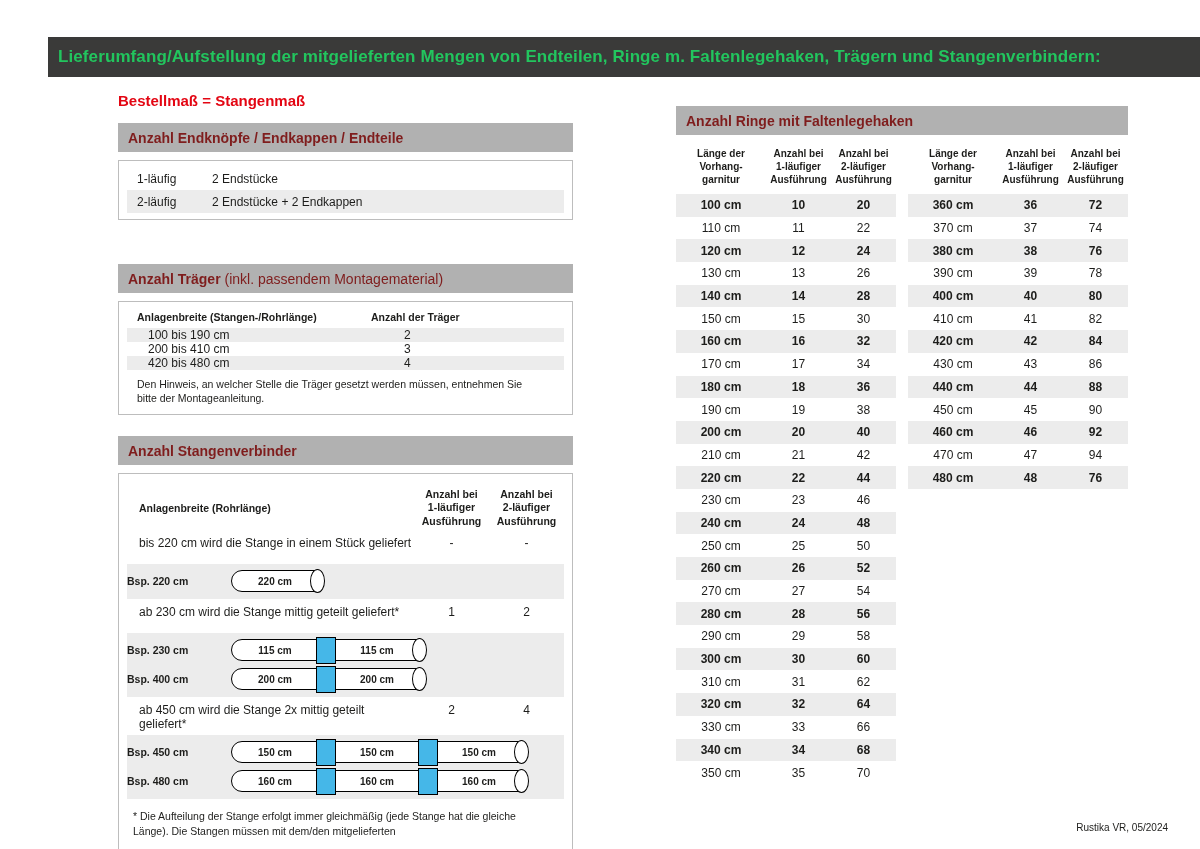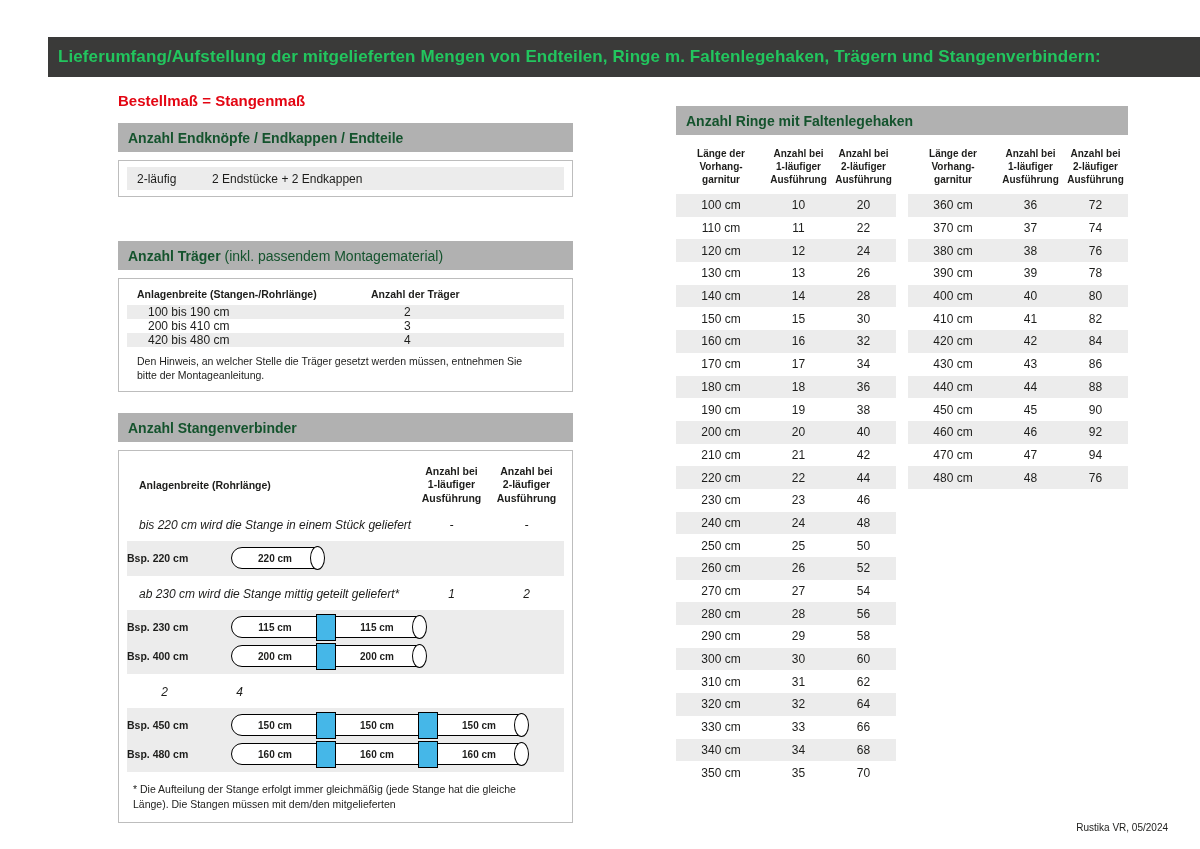--- a/index.html
+++ b/index.html
@@ -23,21 +23,21 @@
 
   
   .left-col  { position:absolute; left:118px; top:92px;  width:455px; }
   .right-col { position:absolute; left:676px; top:106px; width:452px; }
 
   .red-note { color:#e30613; font-weight:bold; font-size:15px; height:16px; }
 
   .section-bar {
     background:#b1b1b1; height:29px;
     display:flex; align-items:center; padding-left:10px;
-    font-size:14px; font-weight:bold; color:#14532d;
+    font-size:14px; font-weight:bold; color:#7f1d1d;
   }
   .section-bar .normal { font-weight:normal; white-space:pre; }
 
   .box {
     border:1px solid #bdbdbd; background:#fff;
     margin-top:8px; padding:6px 8px;
   }
 
   
   .bar-1 { margin-top:15px; }
@@ -56,21 +56,21 @@
   .t-row .c2 { width:193px; padding-left:33px; }
   .box-note { font-size:10.5px; line-height:1.35; padding:7px 10px 3px 10px; max-width:410px; }
 
   
   .bar-3 { margin-top:21px; }
   .v-head { display:flex; padding:8px 0 2px 0; font-size:10.5px; font-weight:bold; }
   .v-head .vh1 { flex:1; padding-left:12px; align-self:center; }
   .v-head .vhc { width:75px; text-align:center; white-space:pre-line; line-height:1.25; }
 
   .vgroup { margin-top:6px; }
-  .vdesc-row { display:flex; align-items:center; min-height:24px; font-size:12px;font-style:italic; }
+  .vdesc-row { display:flex; align-items:flex-start; min-height:24px; font-size:12px; }
   .vdesc { flex:1; padding-left:12px; }
   .vcol { width:75px; text-align:center; font-size:12px; }
 
   .vexamples { background:#ececec; margin-top:4px; padding:3px 0; }
   .rod-row { display:flex; align-items:center; height:29px; }
   .rod-label { width:104px; padding-right:12px; font-size:10.5px; font-weight:bold; }
   .rod { display:flex; align-items:center; height:27px; }
   .seg {
     width:88px; height:22px; background:#fff; border:1.5px solid #000;
     display:flex; align-items:center; justify-content:center;
@@ -92,21 +92,21 @@
   .ring-tables { display:flex; gap:12px; margin-top:10px; }
   .ring-table { width:220px; }
   .ring-head { display:flex; padding:2px 0 8px 0; }
   .ring-head div {
     font-size:10px; font-weight:bold; text-align:center;
     white-space:pre-line; line-height:1.3;
   }
   .ring-head .rh0 { width:90px; }
   .ring-head .rh1, .ring-head .rh2 { width:65px; }
   .ring-row { display:flex; align-items:center; height:22.7px; font-size:12px; }
-  .ring-row.shade { background:#ececec; }
+  .ring-row.shade { background:#ececec;font-weight:bold; }
   .ring-row .rc0 { width:90px; text-align:center; }
   .ring-row .rc1, .ring-row .rc2 { width:65px; text-align:center; }
 
   .footer {
     position:absolute; right:32px; bottom:16px;
     font-size:10px; color:#1d1d1b;
   }
 </style>
 </head>
 <body>
@@ -116,20 +116,24 @@
 </div>
 
 <div class="left-col">
 
   <div class="red-note">Bestellmaß = Stangenmaß</div>
 
   <div class="section-bar bar-1">
     <span>Anzahl Endknöpfe / Endkappen / Endteile</span>
   </div>
   <div class="box">
+    <div class="kv-row">
+      <div class="kv-label">1-läufig</div>
+      <div class="kv-value">2 Endstücke</div>
+    </div>
     <div class="kv-row shade">
       <div class="kv-label">2-läufig</div>
       <div class="kv-value">2 Endstücke + 2 Endkappen</div>
     </div>
   </div>
 
   <div class="section-bar bar-2">
     <span>Anzahl Träger</span>
     <span class="normal"> (inkl. passendem Montagematerial)</span>
   </div>
@@ -206,20 +210,21 @@
                 <div class="seg first">200 cm</div>
                 <div class="connector"></div>
                 <div class="seg">200 cm</div>
                 <div class="endcap"></div>
               </div>
             </div>
           </div>
         </div>
         <div class="vgroup">
           <div class="vdesc-row">
+            <div class="vdesc">ab 450 cm wird die Stange 2x mittig geteilt geliefert*</div>
             <div class="vcol">2</div>
             <div class="vcol">4</div>
           </div>
           <div class="vexamples">
             <div class="rod-row">
               <div class="rod-label">Bsp. 450 cm</div>
               <div class="rod">
                 <div class="seg first">150 cm</div>
                 <div class="connector"></div>
                 <div class="seg">150 cm</div>

